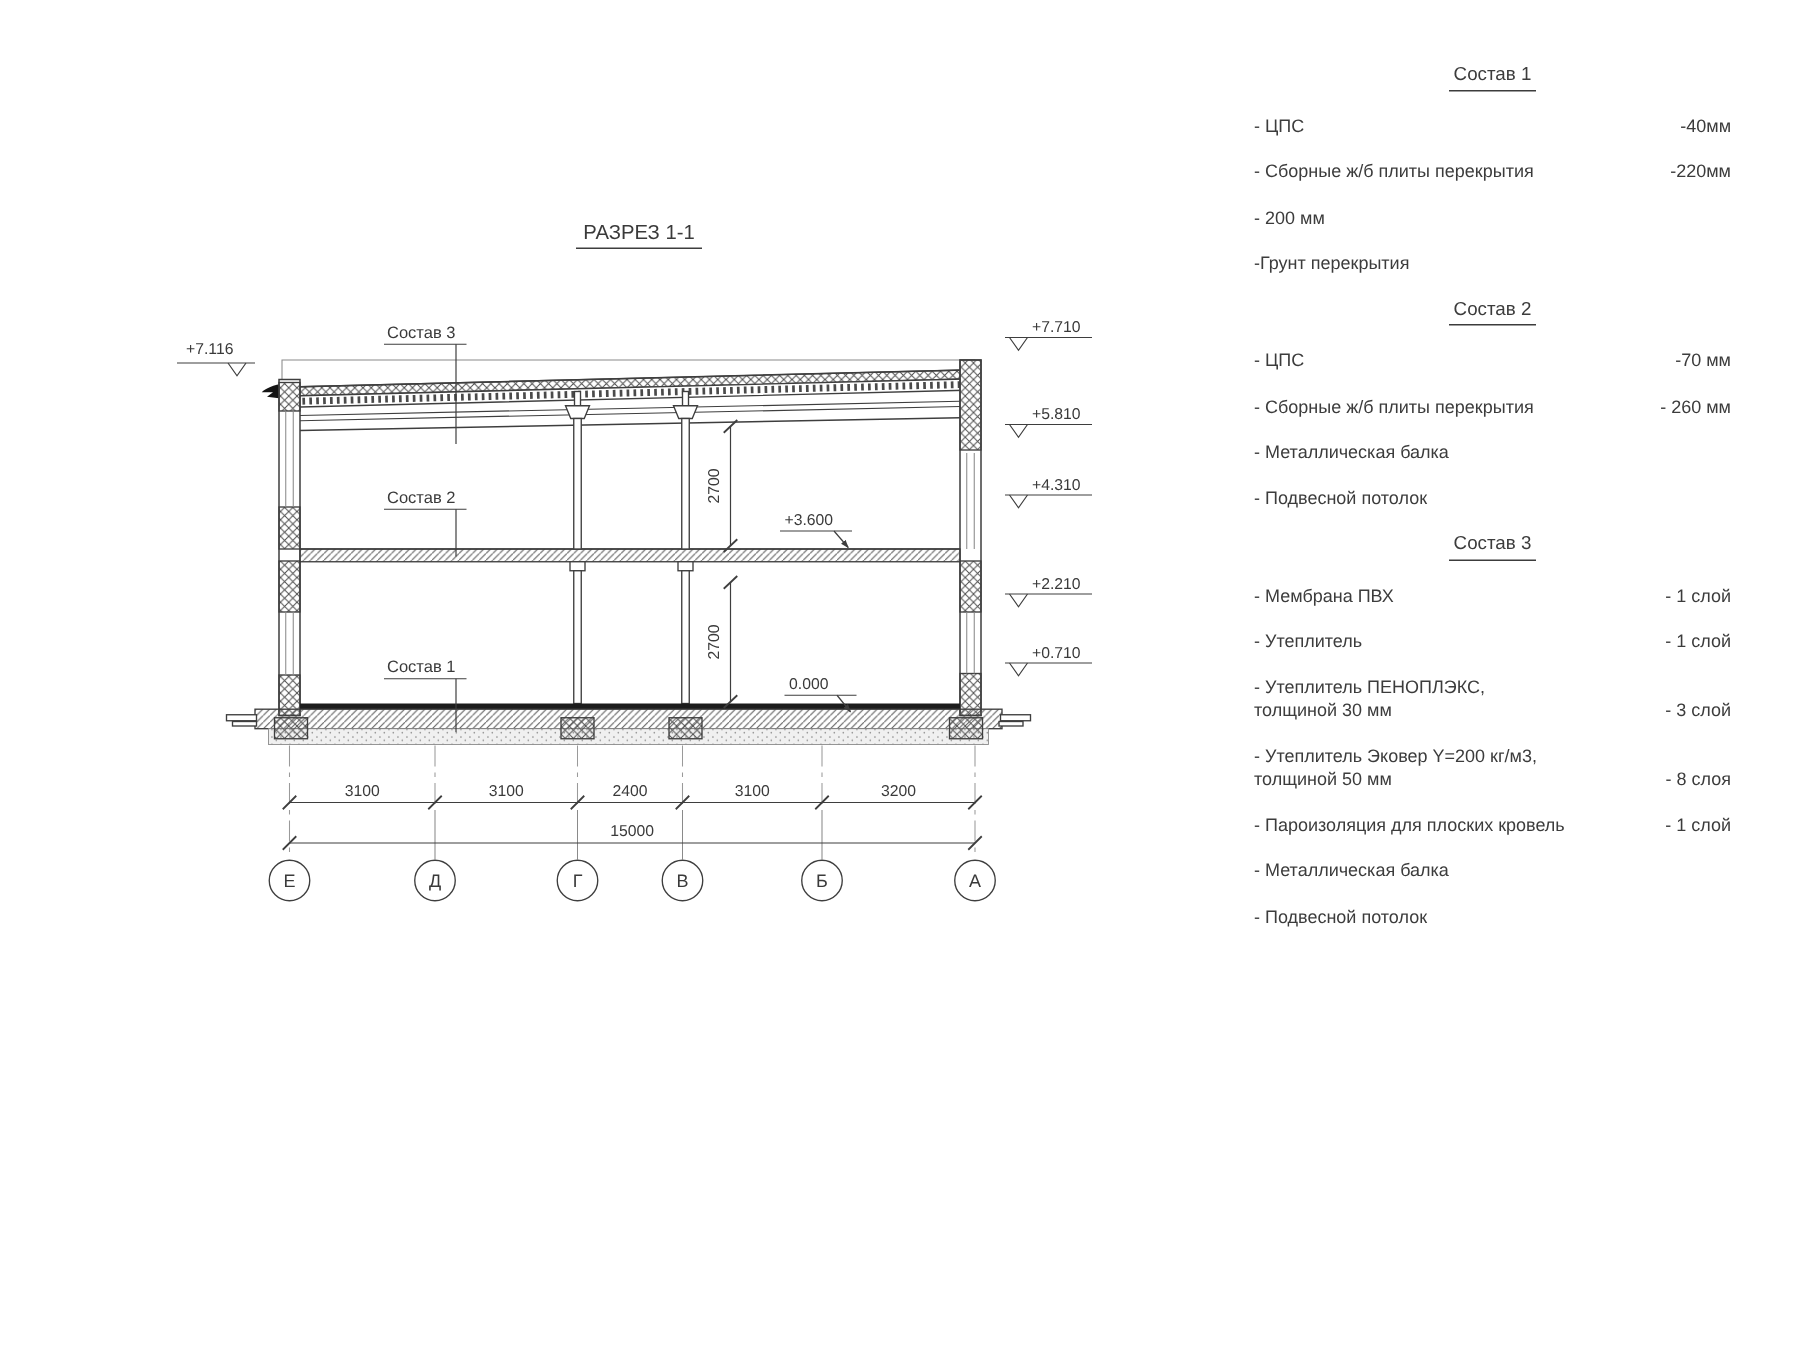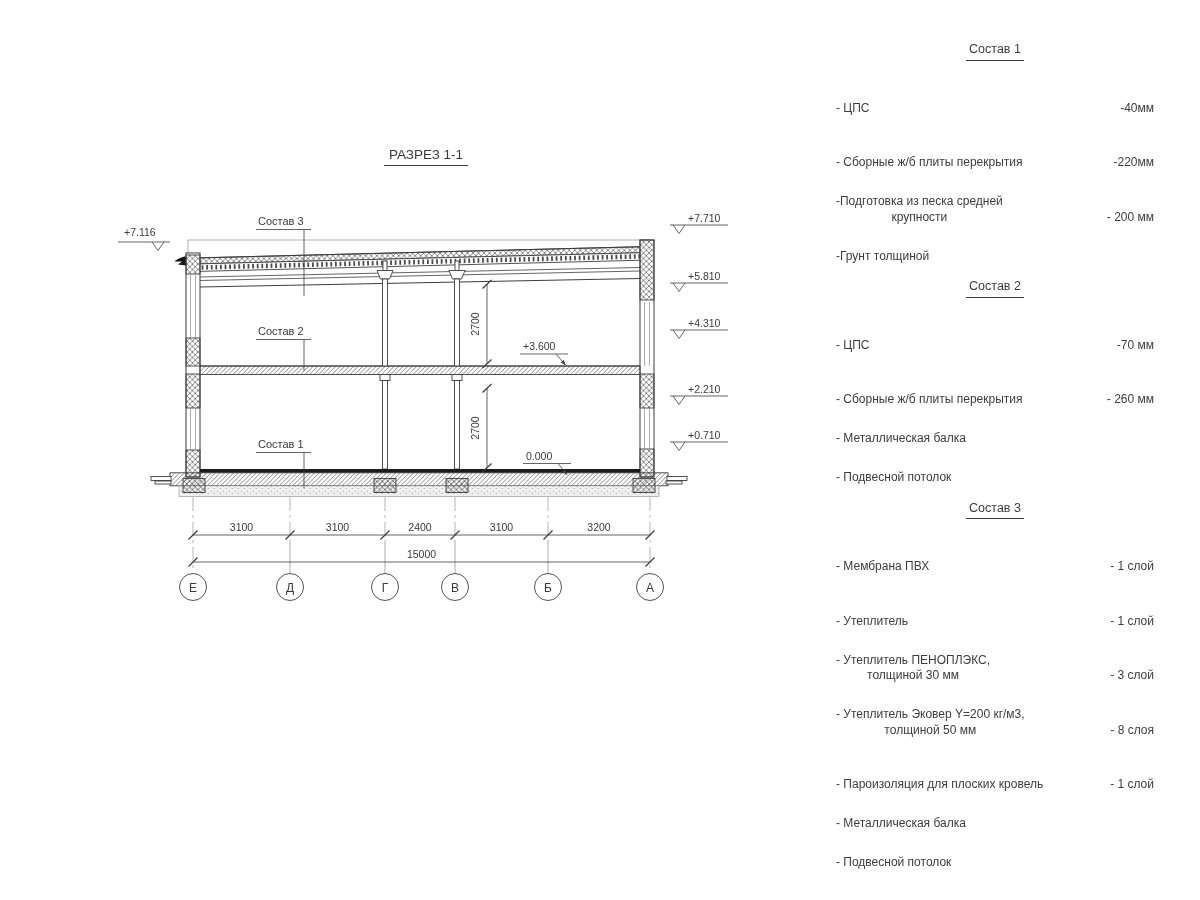--- a/index.html
+++ b/index.html
@@ -21,22 +21,22 @@
   .dh {fill:url(#dh);stroke:#3e3e3e;stroke-width:.9;}
   .sand{fill:url(#sand);stroke:#8a8a8a;stroke-width:.6;}
   .tick{stroke:#3e3e3e;stroke-width:1.2;}
   .dotted{stroke:#4a4a4a;stroke-width:4.6;stroke-dasharray:1.8 2.8;fill:none;}
   
   .panel{position:absolute;left:836px;top:42px;width:318px;font-size:12px;line-height:15.5px;}
   .sec-title{display:flex;justify-content:center;margin:14px 0 16px;}
   .sec:first-child .sec-title{margin-top:0;}
   .sec-title span{border-bottom:1px solid #3c3c3c;padding:0 3px 2px;font-size:12.5px;}
   .row{display:flex;align-items:flex-end;justify-content:space-between;margin-bottom:15px;}
-  .row .n{white-space:pre-line;max-width:235px;text-align:center;}
-  .row .v{white-space:nowrap;text-align:center;margin-top:24px;}
+  .row .n{white-space:pre-line;max-width:235px;}
+  .row .v{white-space:nowrap;text-align:center;}
 </style>
 </head>
 <body>
 
 <div class="canvas">
 
   <svg width="770" height="700" viewBox="0 0 770 700">
     <defs>
       <pattern id="xh" width="5.5" height="5.5" patternUnits="userSpaceOnUse">
         <path d="M0,0 L5.5,5.5 M5.5,0 L0,5.5" stroke="#4d4d4d" stroke-width="0.65"></path>
@@ -260,26 +260,24 @@
         </div>
       <div class="row">
         <div class="n">- ЦПС</div>
         <div class="v">-40мм</div>
       </div>
       <div class="row">
         <div class="n">- Сборные ж/б плиты перекрытия</div>
         <div class="v">-220мм</div>
       </div>
       <div class="row">
-        <div class="n">-Подготовка из песка средней
-крупности</div>
         <div class="v">- 200 мм</div>
       </div>
       <div class="row">
-        <div class="n">-Грунт толщиной</div>
+        <div class="n">-Грунт перекрытия</div>
         <div class="v"></div>
       </div>
     </div>
 
     <div class="sec">
       <div class="sec-title">
           <span>Состав 2</span>
         </div>
       <div class="row">
         <div class="n">- ЦПС</div>

